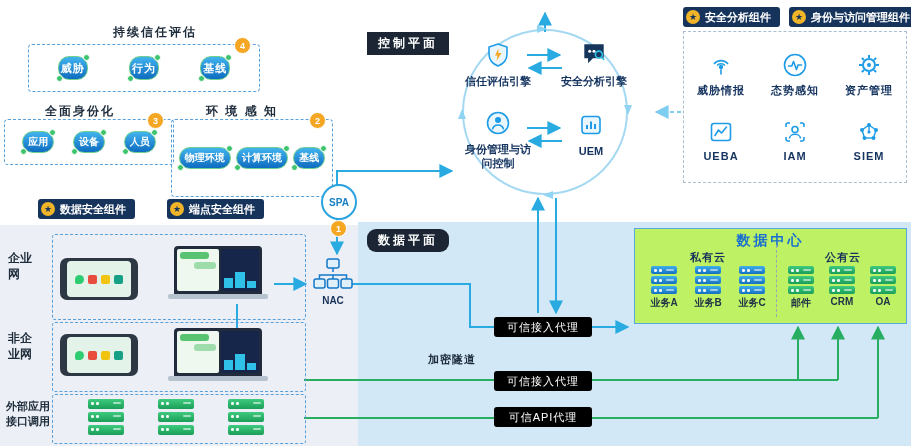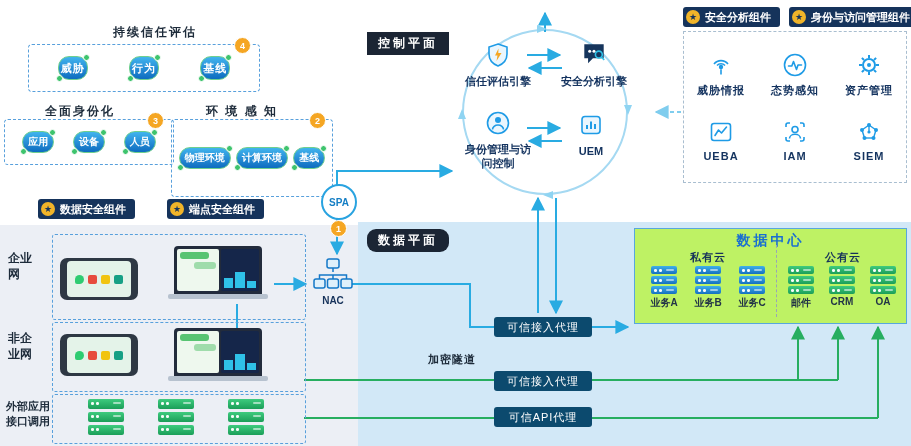--- a/index.html
+++ b/index.html
@@ -73,21 +73,21 @@
   .srv{width:26px;margin:0 auto;}
   .srv i{display:block;height:8px;margin-bottom:2px;border-radius:2px;position:relative;}
   .srv i::before{content:"";position:absolute;left:3px;top:3px;width:2.5px;height:2.5px;border-radius:50%;background:rgba(255,255,255,.95);box-shadow:5px 0 0 rgba(255,255,255,.95);}
   .srv i::after{content:"";position:absolute;right:3px;top:3px;width:8px;height:2px;background:rgba(255,255,255,.55);border-radius:1px;}
   .srv-b i{background:linear-gradient(180deg,#3fb0ea,#156fc1);}
   .srv-g i{background:linear-gradient(180deg,#3ecb7e,#1b9e58);}
   .srv-lg{width:36px;}
   .srv-lg i{height:10px;margin-bottom:3px;}
 
   
-  .proxy{position:absolute;width:98px;height:20px;background:#0c4a6e;border-radius:3px;color:#fff;font-size:11px;display:flex;align-items:center;justify-content:center;z-index:4;letter-spacing:1px;}
+  .proxy{position:absolute;width:98px;height:20px;background:#000000;border-radius:3px;color:#fff;font-size:11px;display:flex;align-items:center;justify-content:center;z-index:4;letter-spacing:1px;}
 
   
   .dc{position:absolute;left:634px;top:228px;width:271px;height:94px;background:#bef264;border:1px solid #58a7dd;z-index:4;}
   .dc-title{position:absolute;top:3px;left:0;width:100%;text-align:center;font-size:14px;font-weight:bold;color:#1a6fd0;letter-spacing:3px;}
   .dc-sub{position:absolute;top:21px;font-size:11px;font-weight:bold;color:#16325a;letter-spacing:1px;}
   .dc-div{position:absolute;left:141px;top:16px;height:72px;border-left:1px dashed #9aa7b5;}
   .svc{position:absolute;top:37px;width:42px;text-align:center;}
   .svc .slabel{font-size:10px;font-weight:bold;color:#223447;margin-top:2px;}
 
   .tunnel-label{position:absolute;left:428px;top:352px;font-size:11px;font-weight:bold;color:#1d2b3a;letter-spacing:1px;z-index:3;}

